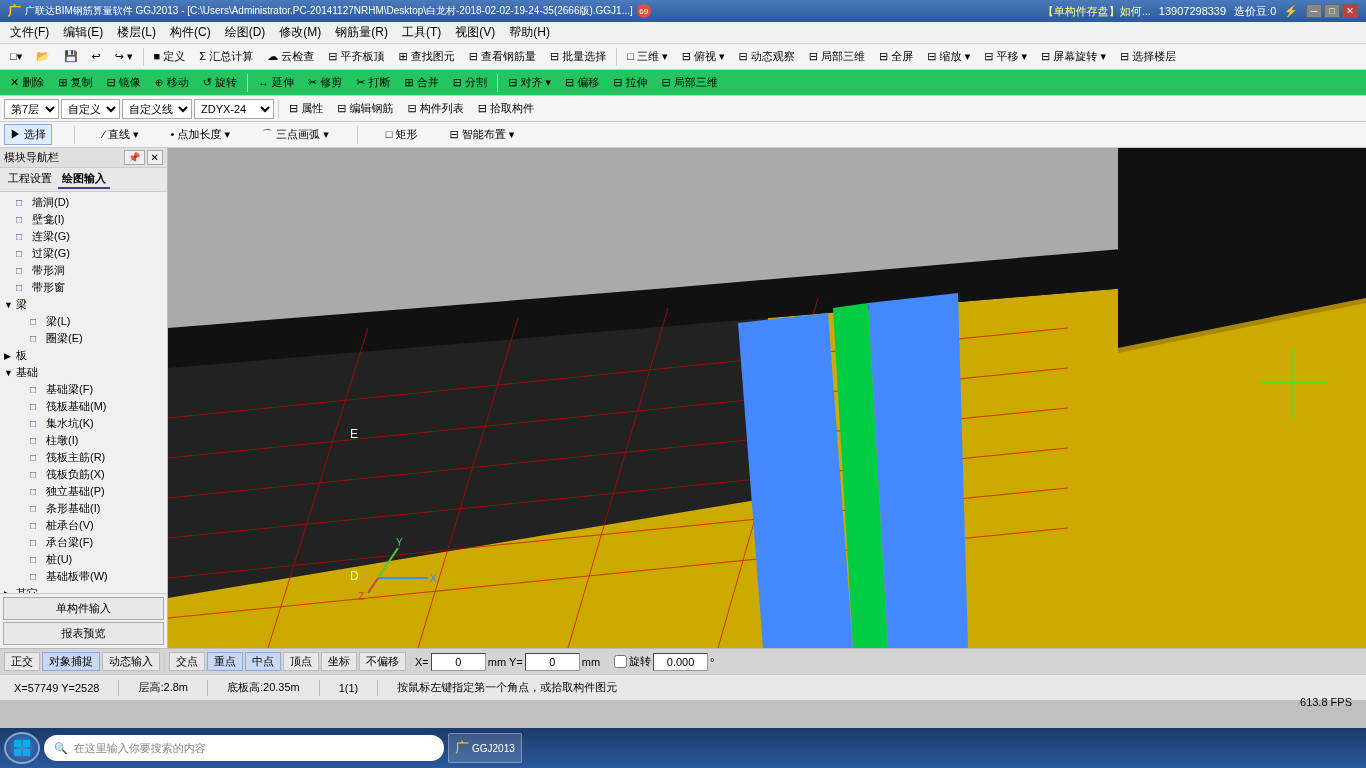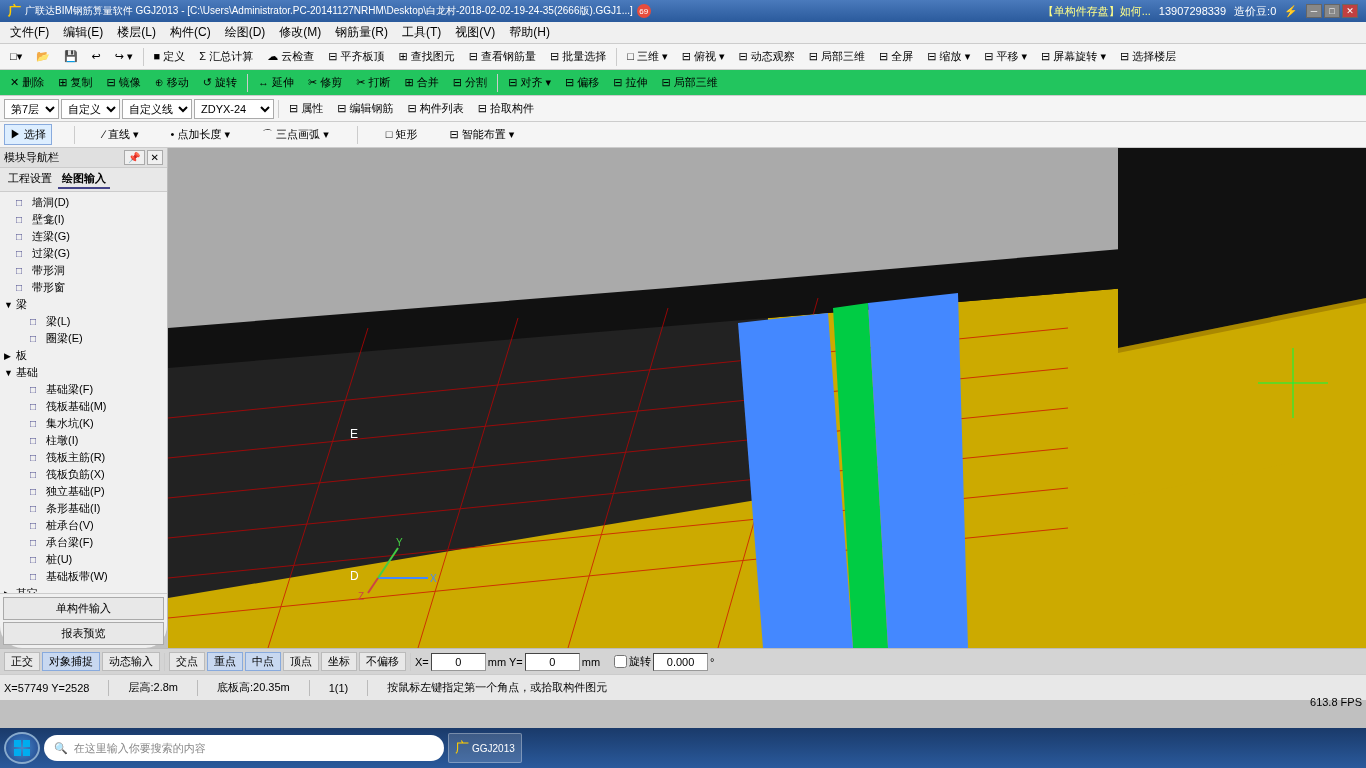--- a/index.html
+++ b/index.html
@@ -52,21 +52,21 @@
     }
 
     
     #main-area {
       display: flex; width: 100%; height: calc(768px - 22px - 22px - 26px - 26px - 26px - 26px - 26px - 40px);
     }
 
     
     #left-panel {
       width: 168px; min-width: 168px; height: 100%; background: #f0f0f0;
-      border-right: 1px solid #bbb; display: flex; flex-direction: column; border-radius: 22px;
+      border-right: 1px solid #bbb; display: flex; flex-direction: column;
     }
     #nav-header {
       background: #e0e0e0; border-bottom: 1px solid #ccc;
       display: flex; align-items: center; justify-content: space-between;
       padding: 2px 4px; font-size: 11px;
     }
     #nav-buttons { display: flex; gap: 2px; }
     .nav-btn { font-size: 10px; cursor: pointer; padding: 1px 3px; border: 1px solid #aaa; background: #f0f0f0; }
 
     #nav-links {
@@ -96,21 +96,21 @@
 
     
     #viewport {
       flex: 1; height: 100%; position: relative; overflow: hidden;
       background: #000;
     }
 
     
     #status-bar {
       width: 100%; height: 26px; background: #e8e8e8; border-top: 1px solid #ccc;
-      display: flex; align-items: center; padding: 0 4px; gap: 19px; font-size: 11px;
+      display: flex; align-items: center; padding: 0 14px; gap: 19px; font-size: 11px;
     }
     .status-item { white-space: nowrap; }
     .status-sep { width: 1px; height: 16px; background: #bbb; }
 
     
     #snap-bar {
       width: 100%; height: 26px; background: #d4d4d4; border-top: 1px solid #bbb;
       display: flex; align-items: center; padding: 0 4px; gap: 2px; font-size: 11px;
     }
     .snap-btn {

